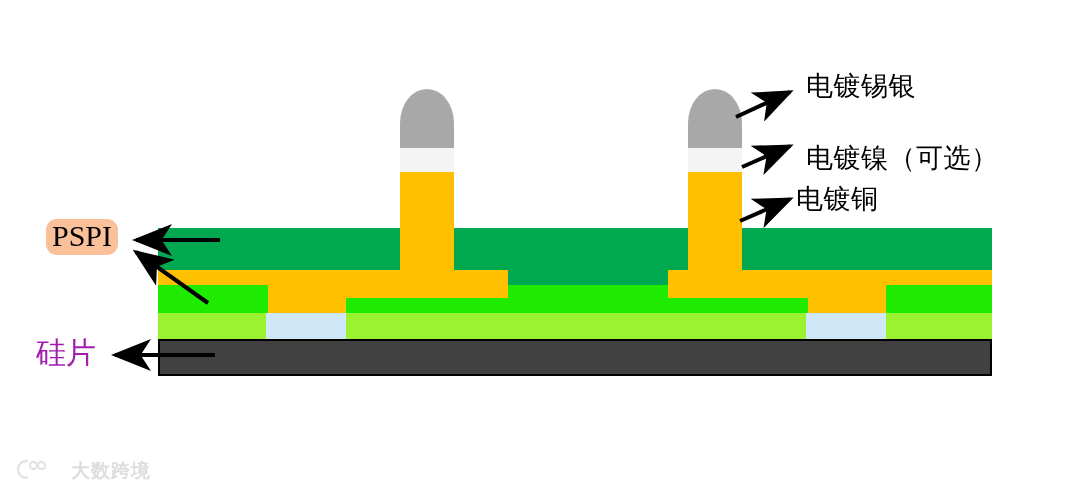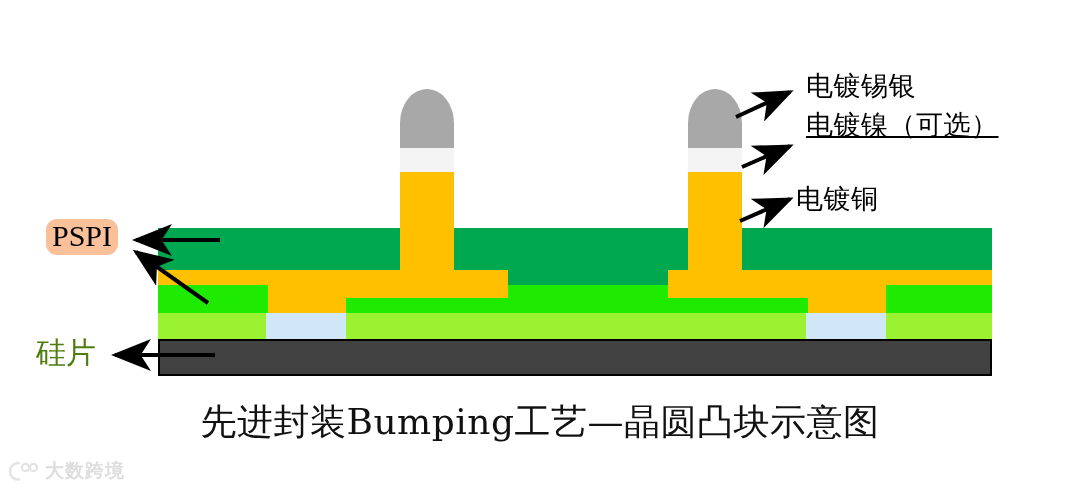--- a/index.html
+++ b/index.html
@@ -61,21 +61,21 @@
     font-size: 30px;
     color: #000000;
     padding: 1px 6px 3px 6px;
     white-space: nowrap;
     line-height: 1.05;
     border-radius: 11px;
   }
   .label-wafer {
     font-family: "DejaVu Serif", "Liberation Serif", serif;
     font-size: 30px;
-    color: #4d7c0f;
+    color: #a21caf;
     white-space: nowrap;
     line-height: 1;
   }
 
   
   #caption {
     position: absolute;
     left: 0;
     top: 398px;
     width: 1080px;
@@ -83,25 +83,24 @@
     font-family: "DejaVu Serif", "Liberation Serif", serif;
     font-size: 36px;
     color: #111111;
     white-space: nowrap;
     letter-spacing: 0.5px;
   }
 
   
   #watermark {
     position: absolute;
-    left: 8px;
+    left: 16px;
     top: 458px;
     display: flex;
-    align-items: center;
-    gap: 7px;
+    gap: 25px;
     opacity: 0.62;
   }
   #watermark .wm-text {
     font-family: "DejaVu Sans", "Liberation Sans", sans-serif;
     font-size: 19px;
     font-weight: bold;
     color: #c9c9c9;
     letter-spacing: 1px;
     white-space: nowrap;
   }
@@ -167,29 +166,28 @@
 
     <line x1="220" y1="240" x2="136" y2="240" stroke="#000000" stroke-width="4" marker-end="url(#ah)"></line>
 
     <line x1="208" y1="303" x2="136" y2="252" stroke="#000000" stroke-width="4" marker-end="url(#ah)"></line>
 
     <line x1="215" y1="355" x2="115" y2="355" stroke="#000000" stroke-width="4" marker-end="url(#ah)"></line>
   </svg>
 
   <div class="abs label-cn" style="left:806px; top:72px;">电镀锡银</div>
 
-  <div class="abs label-cn" style="left:806px; top:111px;text-decoration:underline;">电镀镍（可选）</div>
+  <div class="abs label-cn" style="left:806px; top:144px;">电镀镍（可选）</div>
 
   <div class="abs label-cn" style="left:796px; top:185px;">电镀铜</div>
 
   <div class="abs label-pspi" style="left:46px; top:219px;">PSPI</div>
 
   <div class="abs label-wafer" style="left:36px; top:338px;">硅片</div>
 
-  <div id="caption">先进封装Bumping工艺—晶圆凸块示意图</div>
 
   <div id="watermark">
     <svg width="30" height="22" viewBox="0 0 30 22" xmlns="http://www.w3.org/2000/svg">
       <path d="M11 3 C5 3 2 7 2 11.5 C2 16 5 20 11 19.5" fill="none" stroke="#d2d2d2" stroke-width="2.4" stroke-linecap="round"></path>
       <circle cx="17.5" cy="7.5" r="3.6" fill="none" stroke="#d2d2d2" stroke-width="2.2"></circle>
       <circle cx="25.5" cy="7.5" r="3.6" fill="none" stroke="#d2d2d2" stroke-width="2.2"></circle>
     </svg>
     <span class="wm-text">大数跨境</span>
   </div>
 

